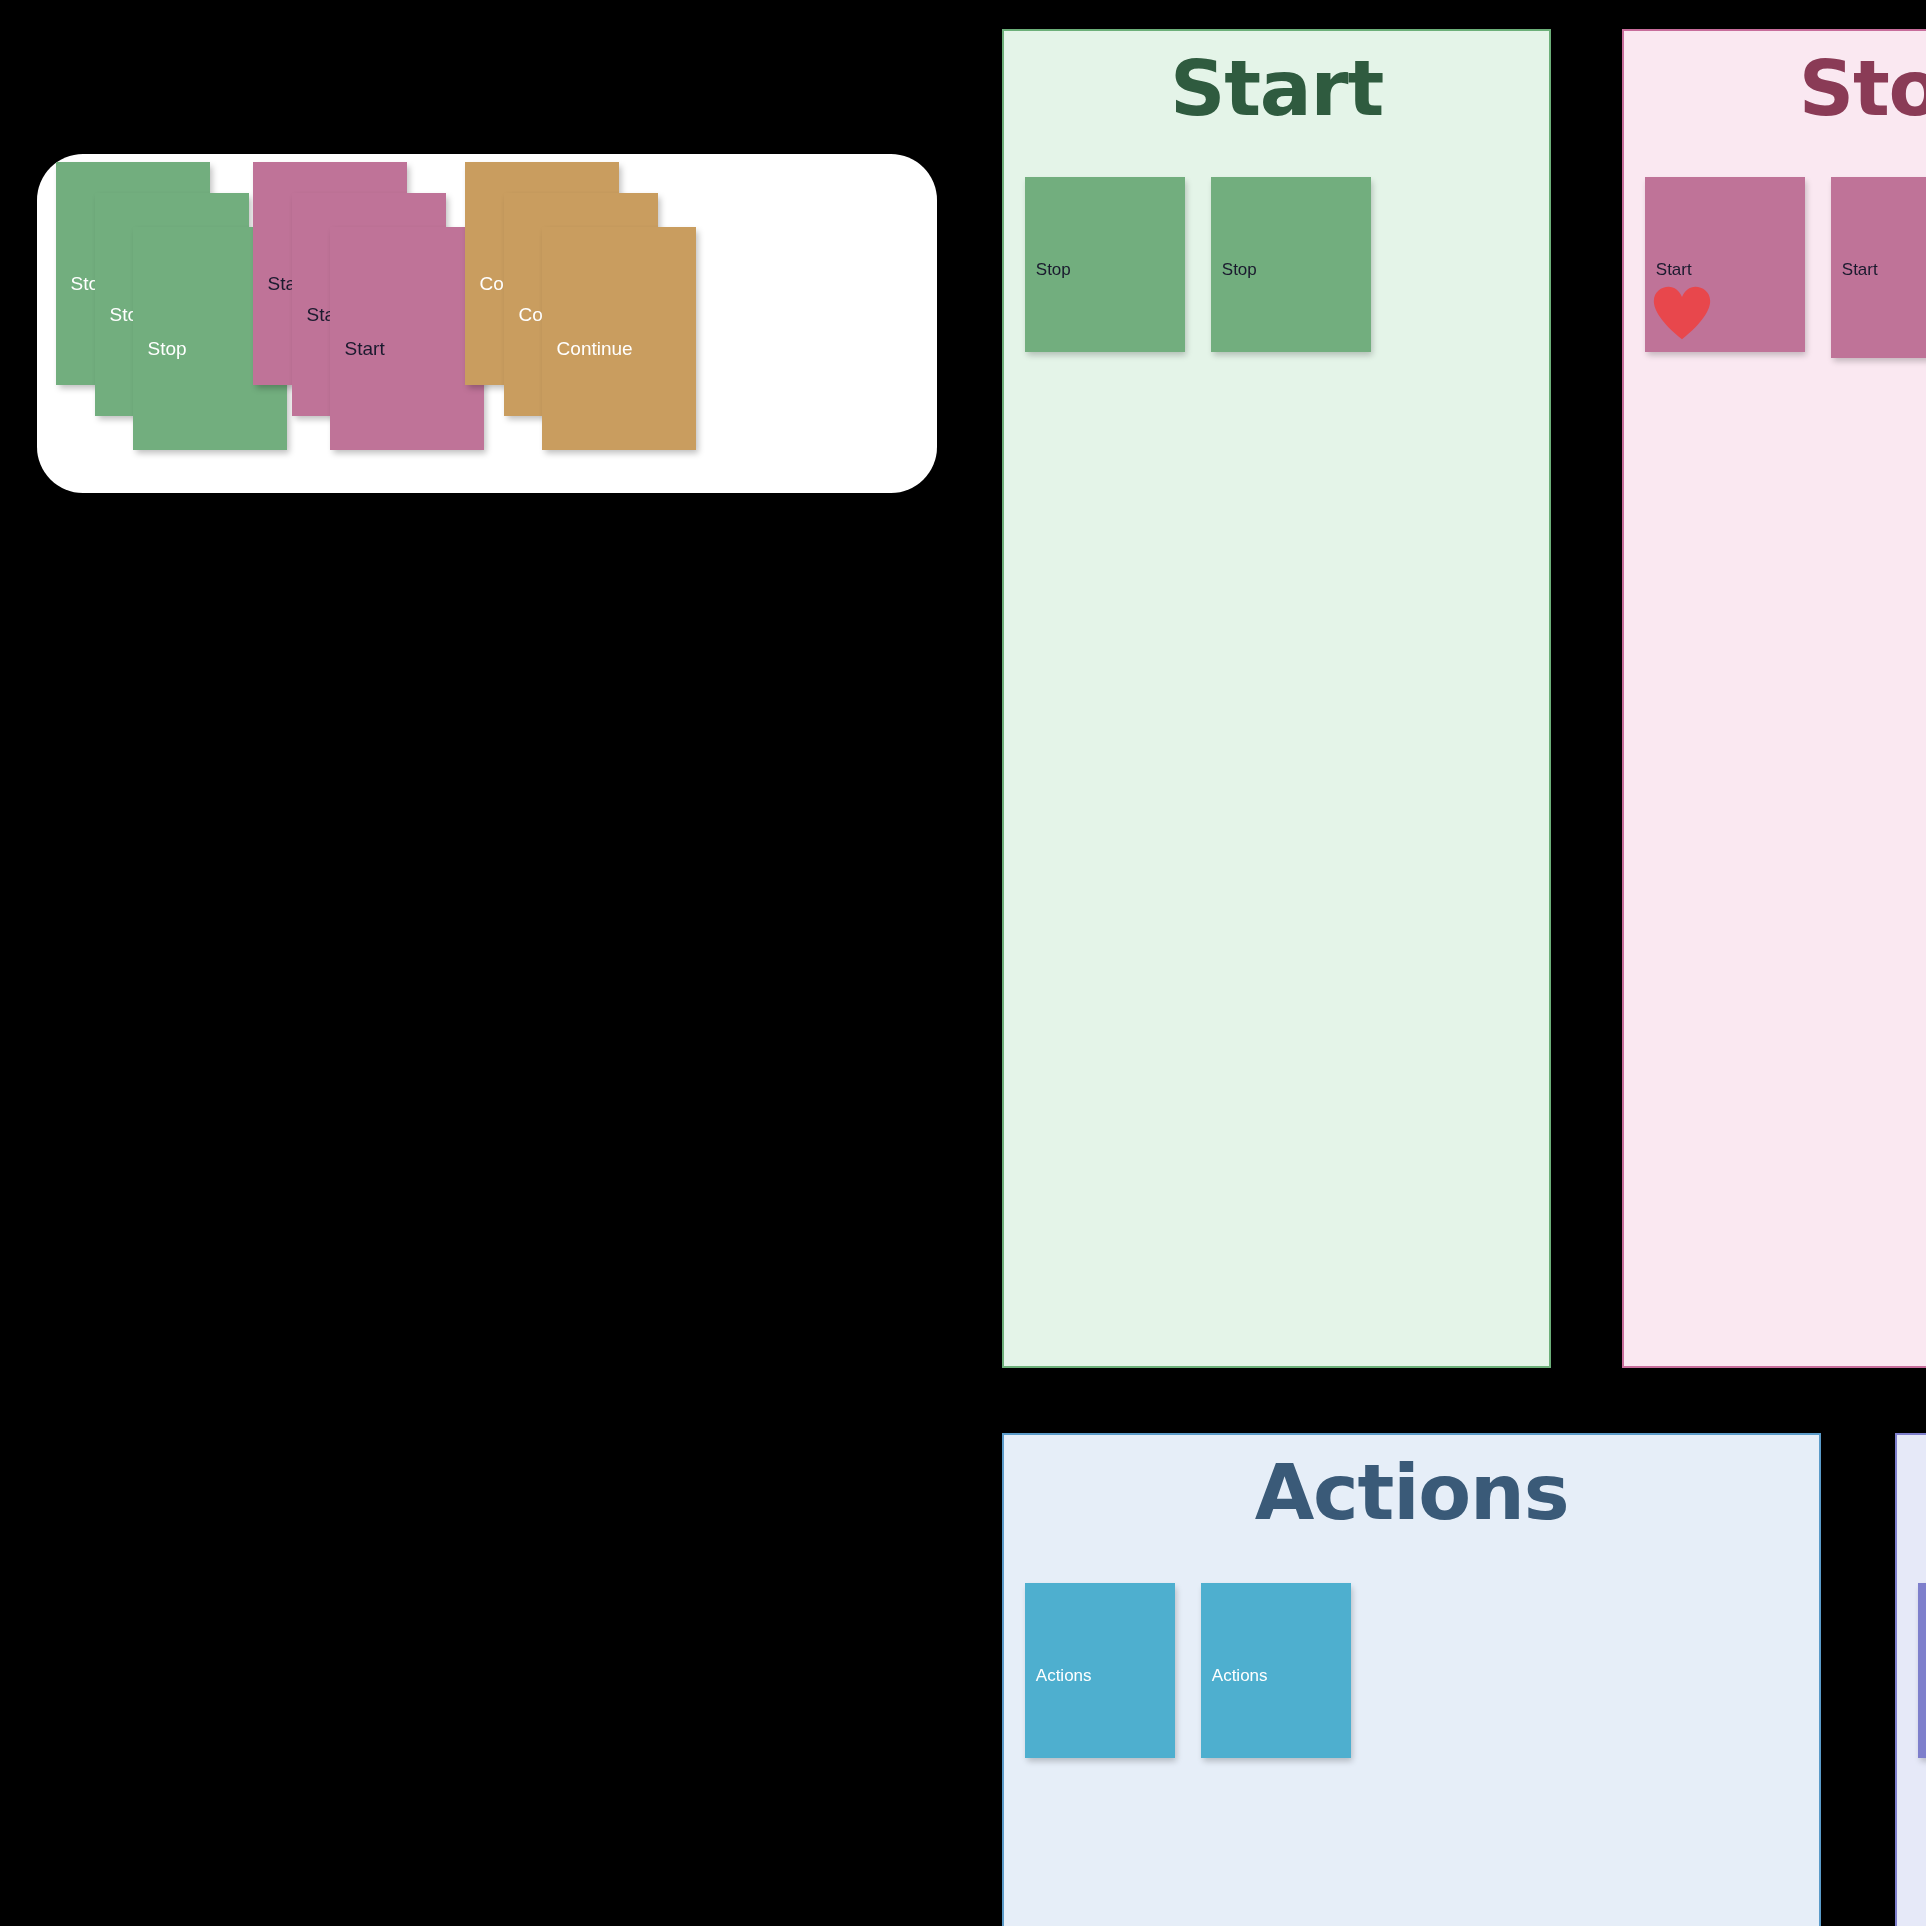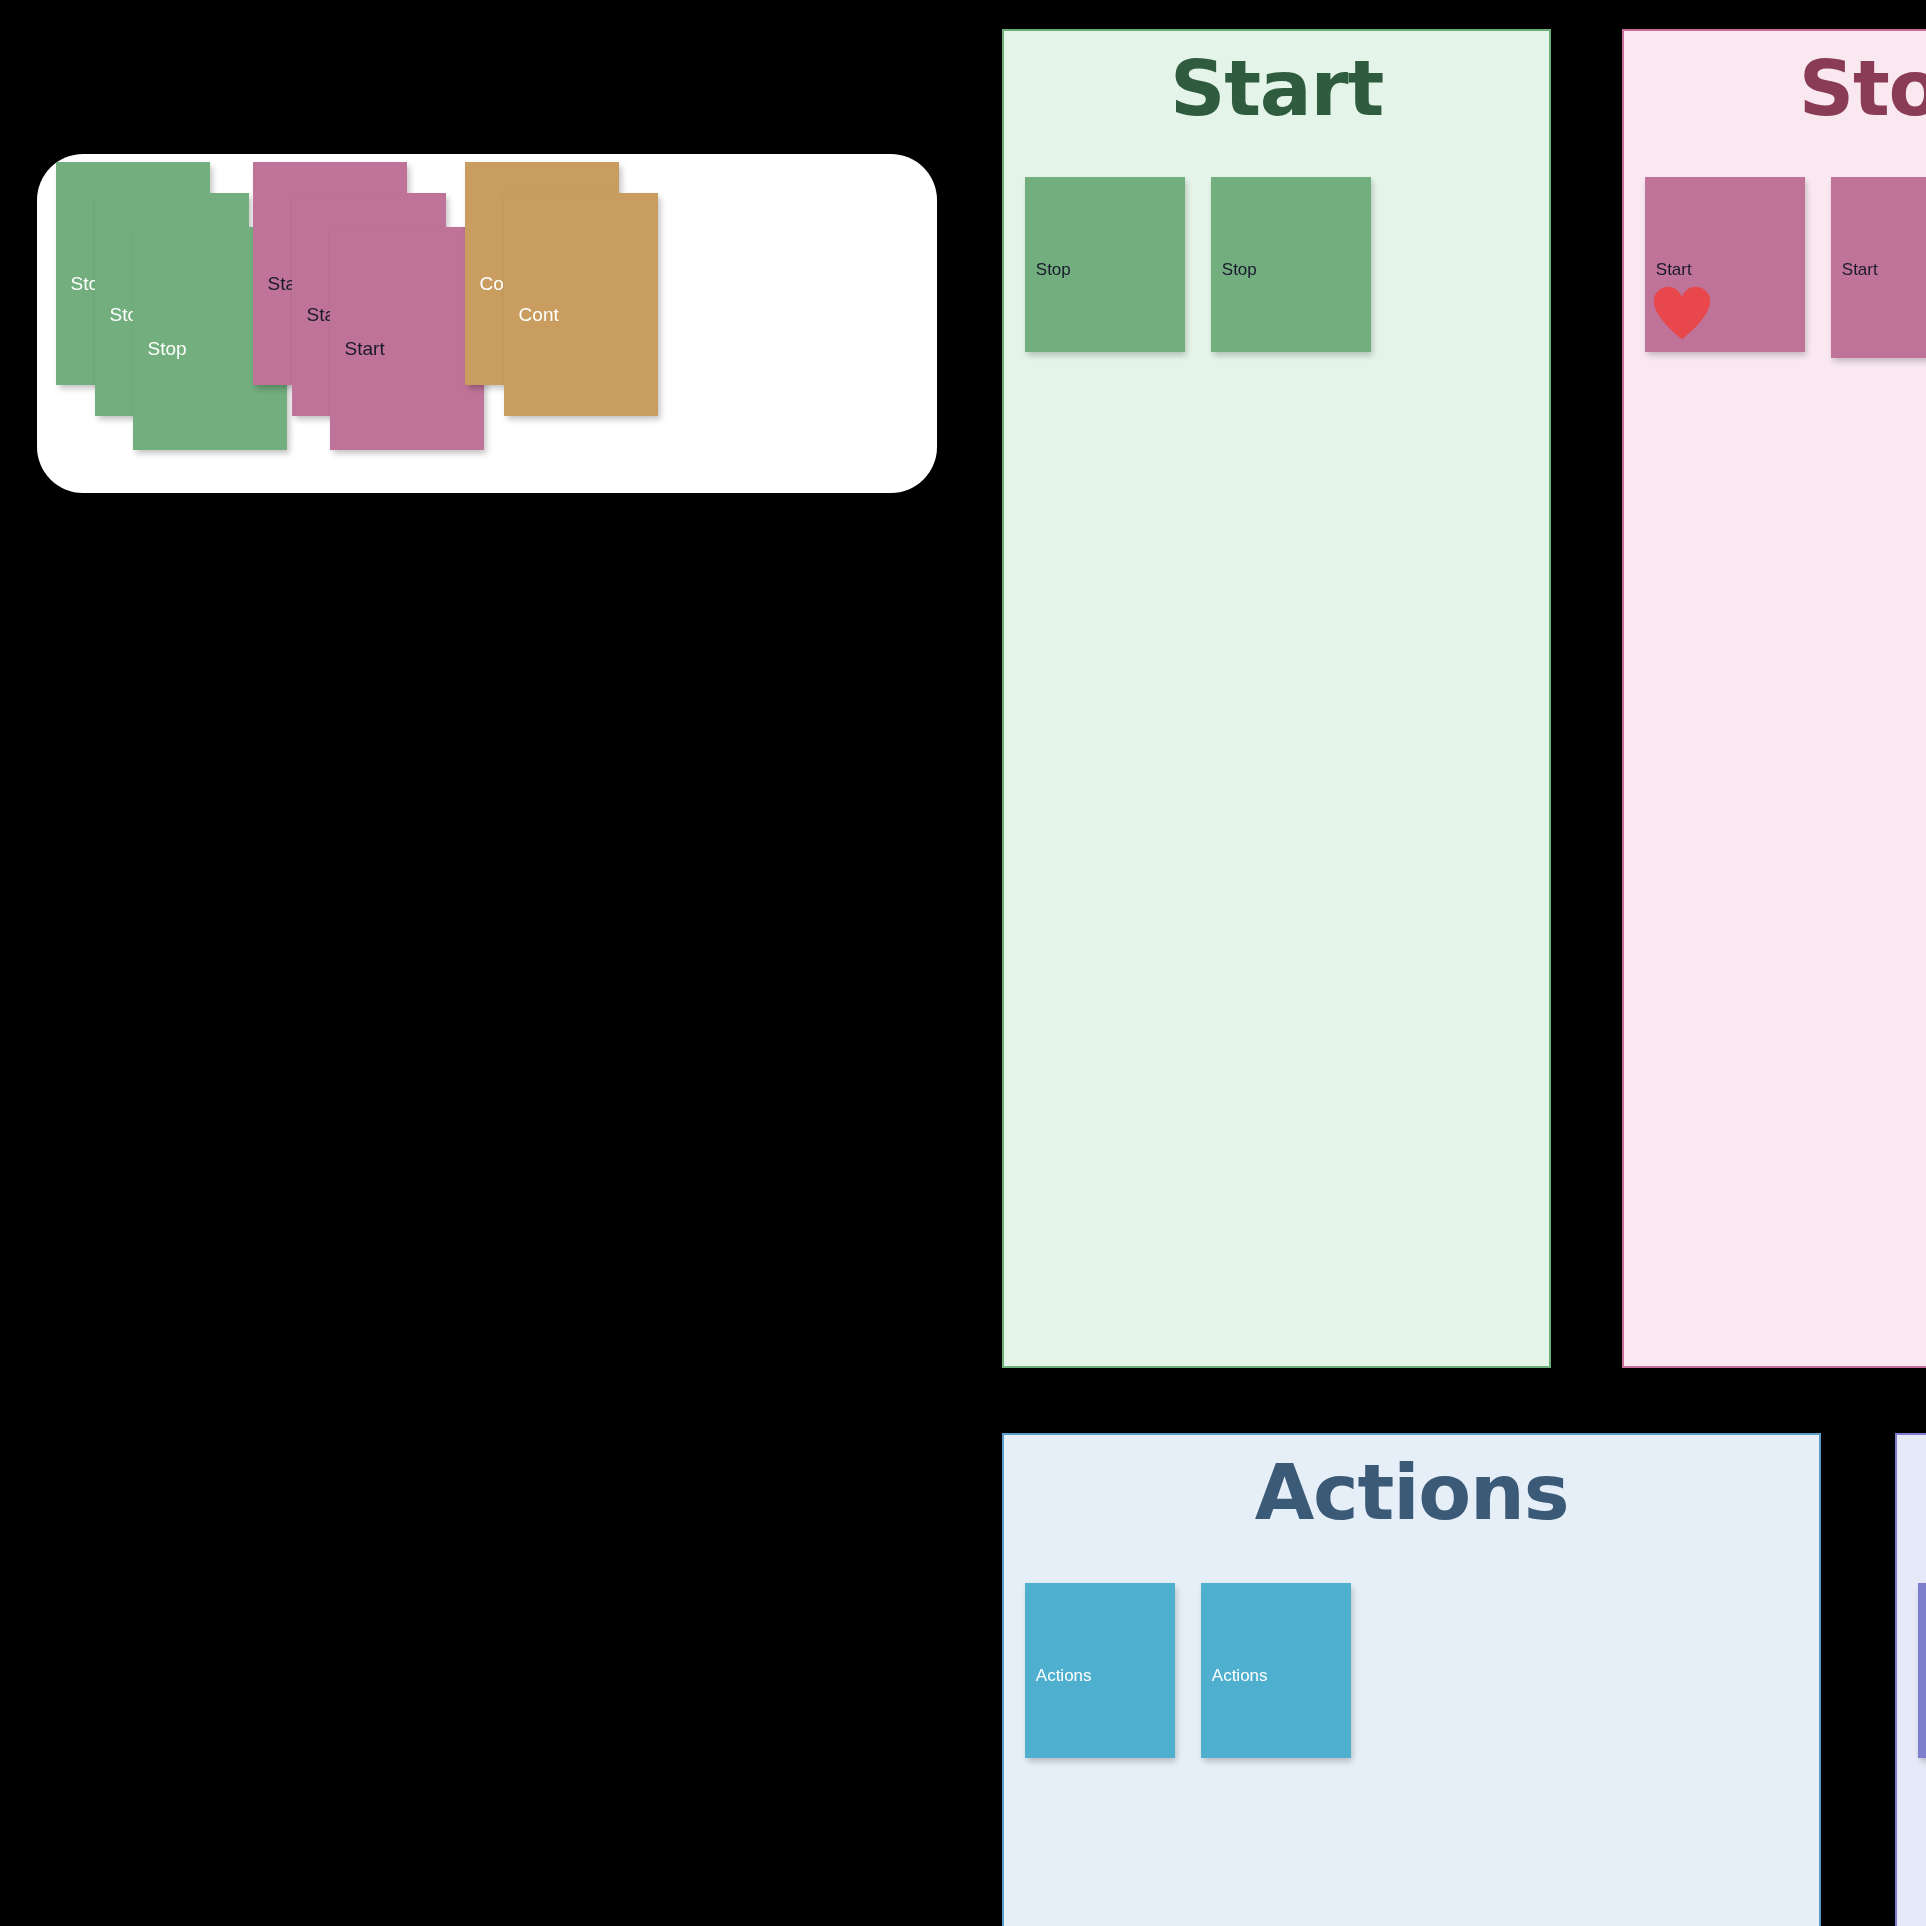--- a/index.html
+++ b/index.html
@@ -99,20 +99,23 @@
           <span>Start</span>
         </div>
       </div>
       <div class="pal-stack" style="left: 428px;">
         <div class="pal-note p0" style="background: rgb(201, 157, 95); color: rgb(255, 255, 255);">
           <span>Cont</span>
         </div>
         <div class="pal-note p1" style="background: rgb(201, 157, 95); color: rgb(255, 255, 255);">
           <span>Cont</span>
         </div>
+        <div class="pal-note p2" style="background: rgb(201, 157, 95); color: rgb(255, 255, 255);">
+          <span>Continue</span>
+        </div>
       </div>
     </div>
 
   <div id="dyn">
       <div class="panel" style="left: 1002px; top: 29px; width: 549px; height: 1339px; background: rgb(228, 244, 232); border: 2.7px solid rgb(108, 175, 121);">
         <div class="panel-title" style="color: rgb(47, 91, 63);">Start</div>
         <div class="notes-row">
           <div class="note" style="background: rgb(114, 174, 126); color: rgb(26, 26, 46);">
             <div class="note-label">Stop</div>
           </div>

